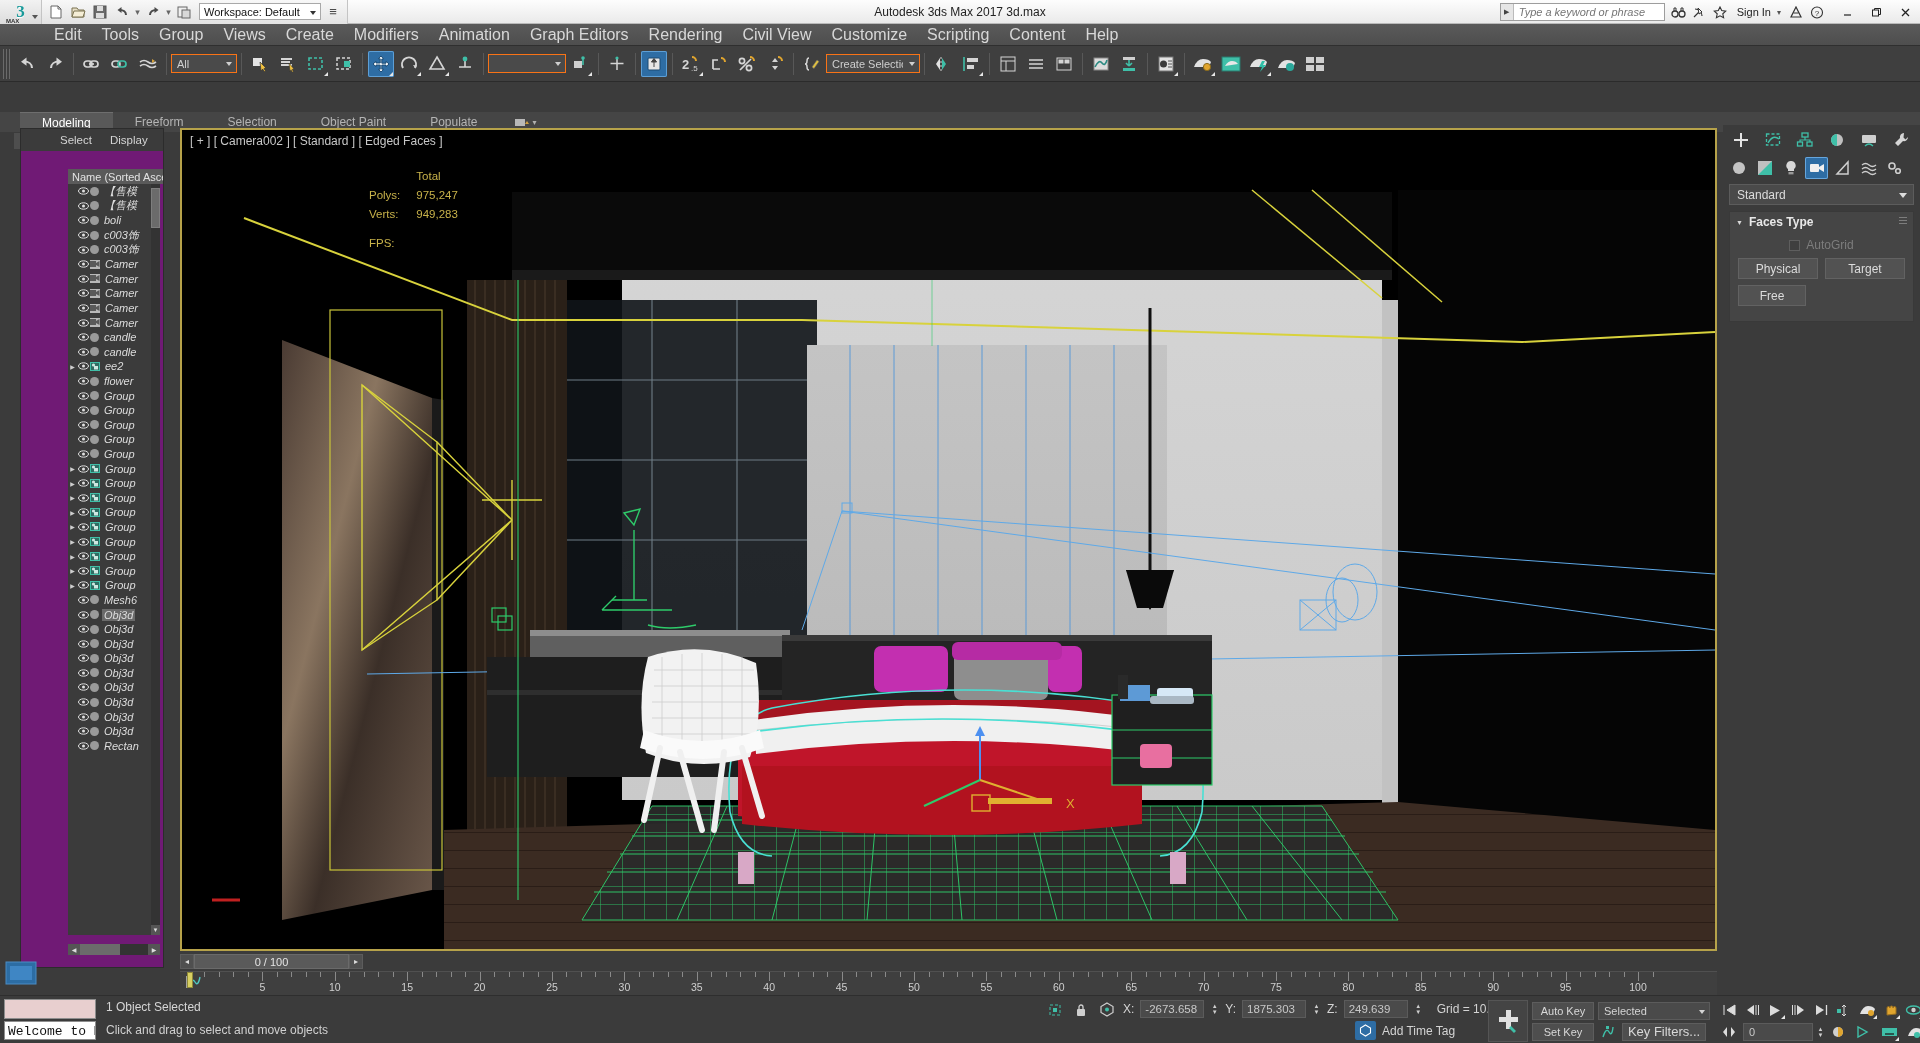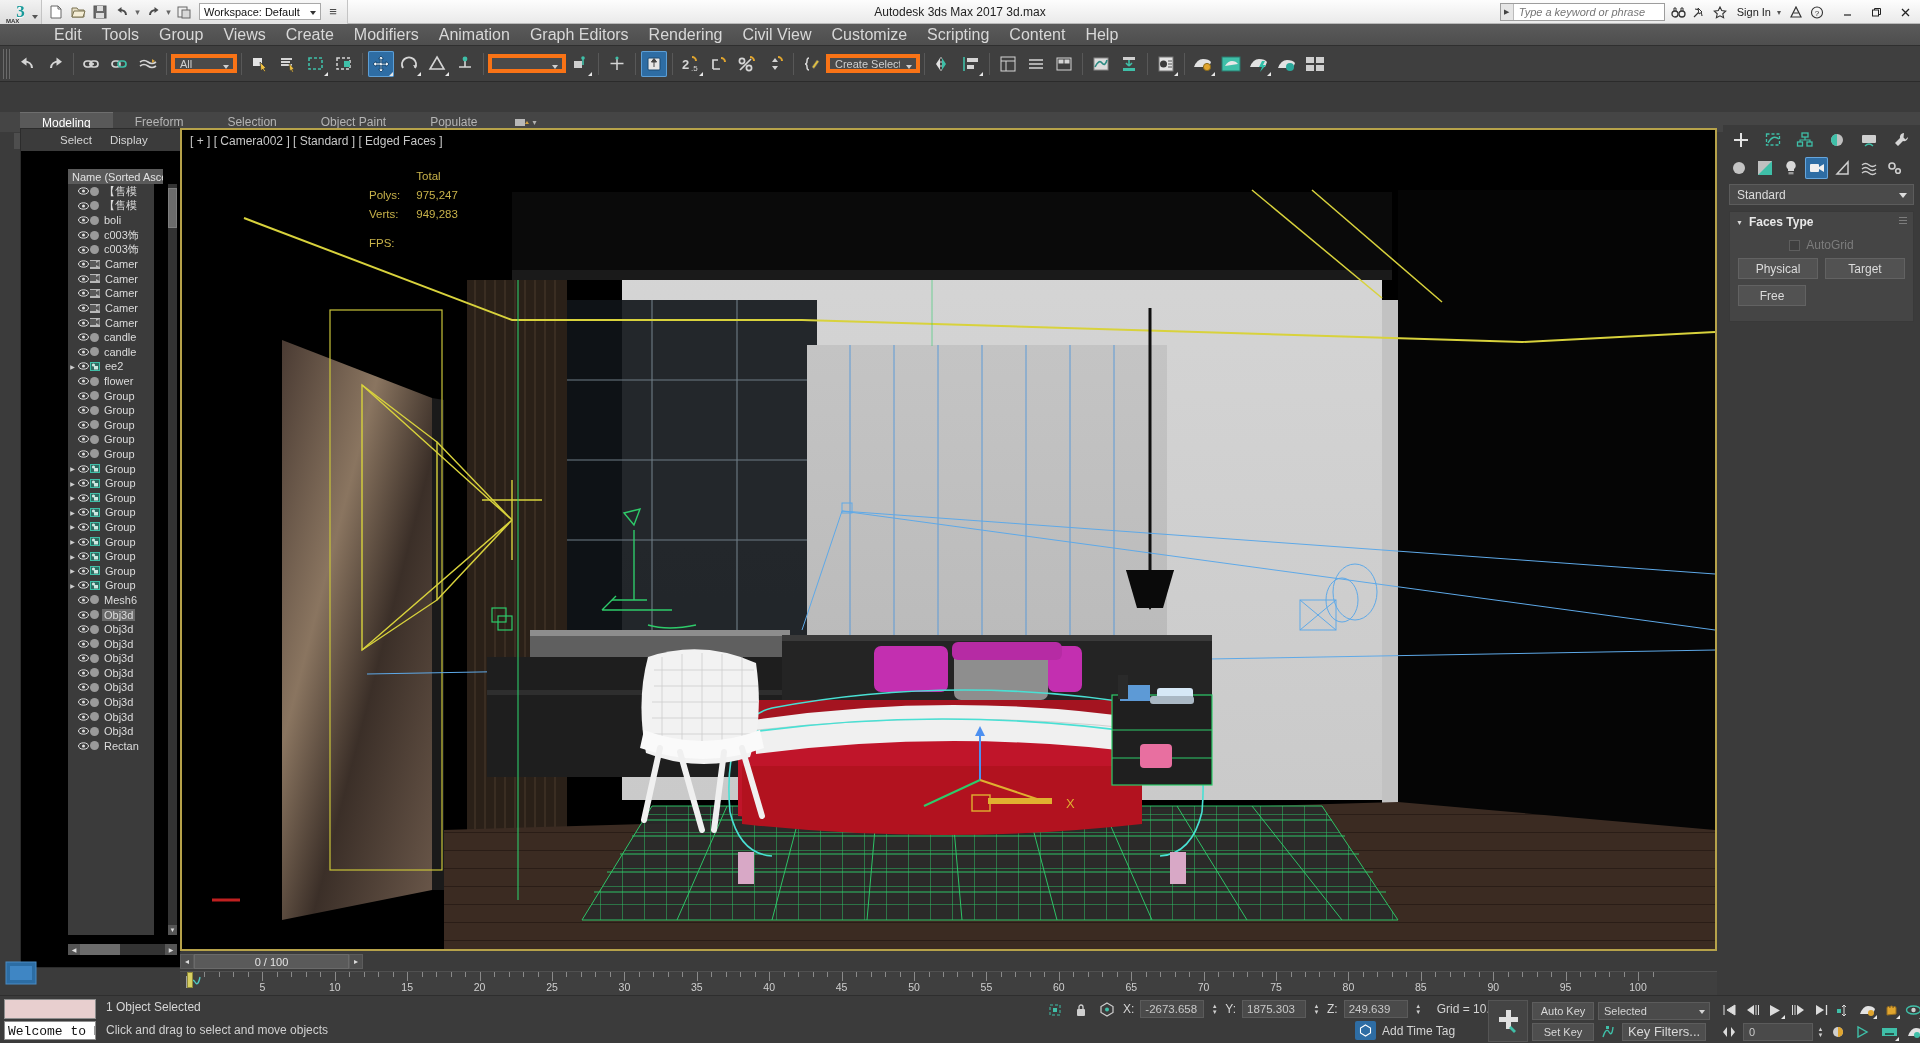--- a/index.html
+++ b/index.html
@@ -64,21 +64,21 @@
 
   
   .maintoolbar{position:absolute;left:0;top:46px;width:1920px;height:36px;
     background:#3f3f3f;border-bottom:1px solid #2b2b2b;display:flex;align-items:center;}
   .grip{width:7px;height:30px;margin:0 3px;
     background:repeating-linear-gradient(90deg,#6a6a6a 0 1px,transparent 1px 3px);}
   .tbtn{width:26px;height:26px;margin:0 1px;border-radius:2px;display:flex;
     align-items:center;justify-content:center;color:#d5d5d5;cursor:pointer;position:relative;}
   .tbtn.on{background:#2e6da4;box-shadow:inset 0 0 0 1px #5d9fd6;}
   .tsep{width:1px;height:22px;background:#585858;margin:0 4px;}
-  .combo{height:19px;background:#4a4a4a;border:4px solid #f97316;color:#cfcfcf;
+  .combo{height:19px;background:#4a4a4a;border:1px solid #f97316;color:#cfcfcf;
     font-size:11px;display:flex;align-items:center;padding:0 16px 0 5px;position:relative;cursor:pointer;}
   .combo::after{content:'';position:absolute;right:4px;top:7px;border-left:3px solid transparent;
     border-right:3px solid transparent;border-top:4px solid #cfcfcf;}
   .corner{position:absolute;right:1px;bottom:1px;width:0;height:0;
     border-left:4px solid transparent;border-bottom:4px solid #e8e8e8;}
 
   
   .ribbon{position:absolute;left:0;top:82px;width:1920px;height:38px;background:#3b3b3b;margin-top:30px;}
   .ribbon-tabs{display:flex;align-items:center;height:20px;padding-left:20px;background:#454545;}
   .rtab{font-size:12px;color:#b4b4b4;padding:3px 22px;cursor:pointer;}
@@ -87,36 +87,36 @@
   .rsub{font-size:11.5px;color:#d7d7d7;background:#4e4e4e;padding:2px 9px;cursor:pointer;}
 
   
   .lefttools{position:absolute;left:34px;top:185px;width:22px;}
   .ltbtn{width:20px;height:20px;margin-bottom:2px;display:flex;align-items:center;
     justify-content:center;background:#4e6f8c;border:1px solid #2e4558;border-radius:2px;
     font-size:10px;color:#eaeaea;cursor:pointer;}
   .ltbtn.plain{background:#484848;border-color:#2f2f2f;}
 
   
-  .explorer{position:absolute;left:20px;top:128px;width:161px;height:840px;
-    background:#000000;border:1px solid #2c2c2c;}
+  .explorer{position:absolute;left:20px;top:128px;width:144px;height:840px;
+    background:#701a75;border:1px solid #2c2c2c;}
   .exp-menubar{height:22px;display:flex;align-items:center;background:#3b3b3b;padding-left:30px;}
   .exp-menu{font-size:11.5px;color:#d4d4d4;padding:2px 9px;cursor:pointer;}
   .exp-header{position:absolute;left:47px;top:40px;width:95px;height:15px;background:#5a5a5a;
     font-size:11px;color:#e2e2e2;display:flex;align-items:center;padding-left:4px;overflow:hidden;white-space:nowrap;}
   .exp-list{position:absolute;left:47px;top:55px;width:86px;bottom:32px;overflow:hidden;background:#3b3b3b;}
   .exp-row{height:14.6px;display:flex;align-items:center;font-size:11px;color:#dcdcdc;white-space:nowrap;}
   .exp-row.sel .rname{background:#6a6a6a;}
   .tri{width:9px;display:flex;align-items:center;justify-content:center;font-size:6px;color:#cfcfcf;}
   .eye{width:13px;display:flex;align-items:center;justify-content:center;font-size:9px;color:#e0e0e0;}
   .dot{width:9px;height:9px;border-radius:50%;background:#9a9a9a;margin-right:3px;flex:none;}
   .sqico{width:10px;height:9px;background:#9a9a9a;margin-right:3px;flex:none;position:relative;}
   .sqico.cam{background:#b8b8b8;}
   .sqico.grp{background:#2f6d63;border:1px solid #3fbfa8;}
-  .rname{overflow:hidden;text-overflow:clip;max-width:58px;padding:0 2px;}
+  .rname{overflow:hidden;text-overflow:clip;max-width:58px;padding:0 2px;font-style:italic;}
   .exp-scroll{position:absolute;right:3px;top:55px;width:9px;bottom:32px;background:#333;}
   .exp-thumb{position:absolute;top:0;left:0;width:9px;height:40px;background:#6b6b6b;border:1px solid #7e7e7e;}
   .exp-scrollbtn{position:absolute;right:3px;width:9px;height:10px;background:#555;
     display:flex;align-items:center;justify-content:center;font-size:6px;color:#ddd;}
   .exp-hscroll{position:absolute;left:47px;right:3px;bottom:12px;height:11px;background:#333;}
   .exp-hthumb{position:absolute;left:12px;top:0;height:11px;width:40px;background:#6b6b6b;}
   .exp-harr{position:absolute;width:12px;height:11px;background:#555;font-size:6px;
     display:flex;align-items:center;justify-content:center;color:#ddd;}
 
   

